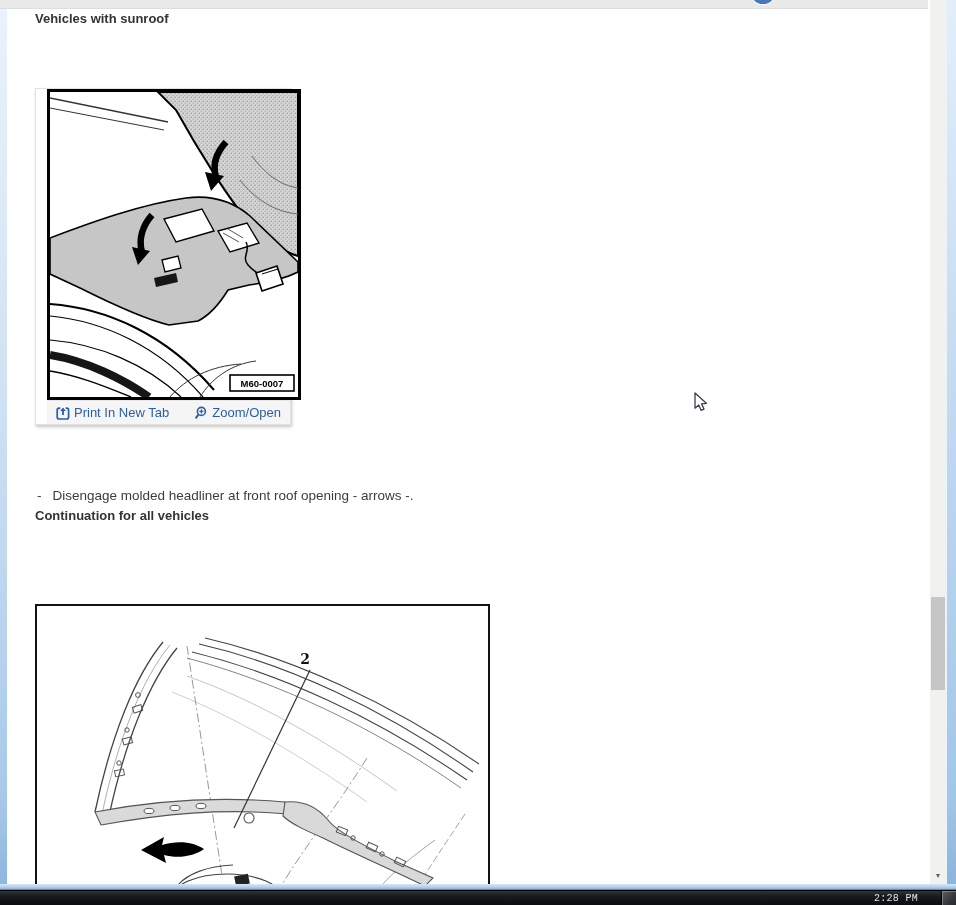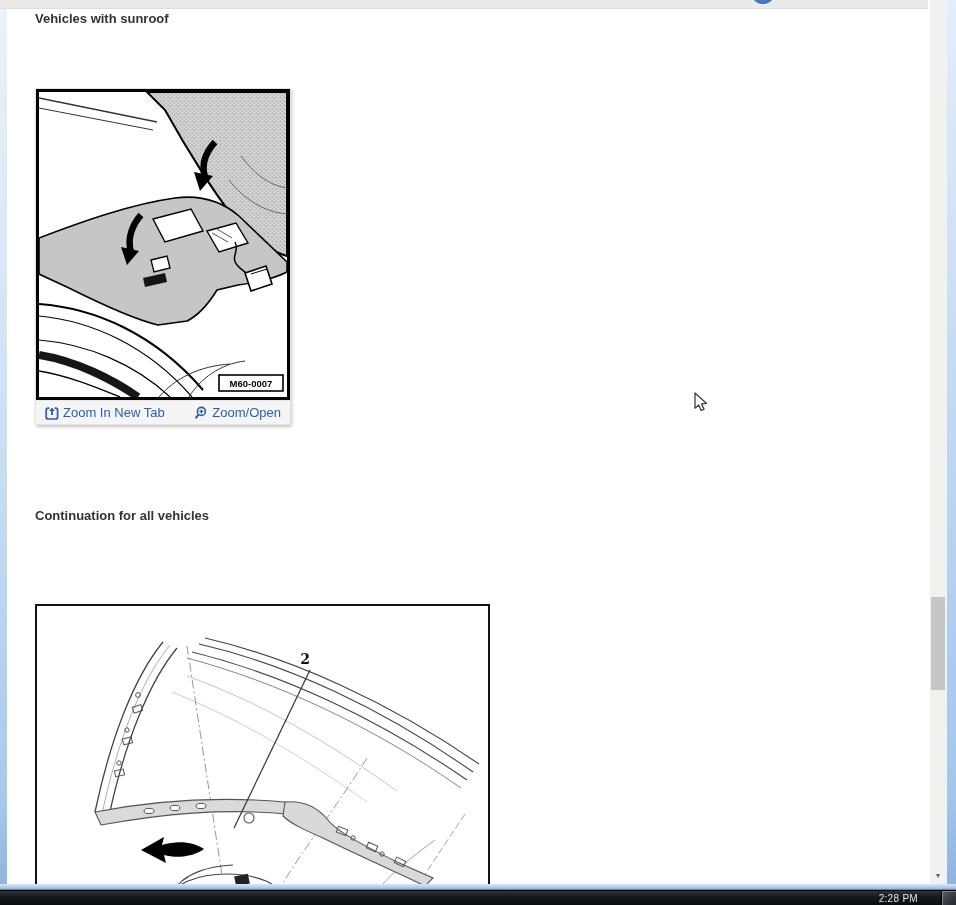--- a/index.html
+++ b/index.html
@@ -24,21 +24,21 @@
                       border-bottom:1px solid #5f7globalThis; border-bottom:1px solid #6b87a5; }
 
   
   .content { position:absolute; left:7px; top:10px; width:916px; height:874px; background:#fff; overflow:hidden; }
   .section-heading { position:absolute; left:28px; font-size:13px; font-weight:bold; color:#333; }
   .h-sunroof { top:1px; }
   .h-continuation { top:498px; }
 
   
   .figure-card { position:absolute; left:28px; top:78px; width:256px;
-                 border:1px solid #e2e2e2; box-shadow:1px 2px 3px rgba(0,0,0,0.22); background:#fff; }
+                 border:1px solid #e2e2e2; box-shadow:1px 2px 3px rgba(0,0,0,0.22); background:#fff;padding-left:11px; }
   .img-frame { width:254px; height:311px; border:3px solid #000; background:#fff; overflow:hidden; }
   .links-bar { height:24px; background:#f5f5f5; display:flex; align-items:center;
                justify-content:space-between; padding:0 9px; border-top:1px solid #e8e8e8; }
   .fig-link { display:flex; align-items:center; gap:4px; color:#2b5da8; font-size:13px;
               text-decoration:none; cursor:pointer; white-space:nowrap; }
   .fig-link svg { display:block; }
 
   
   .step-line { position:absolute; left:30px; top:478px; font-size:13.5px; color:#3c3c3c; }
   .step-line .bullet { display:inline-block; margin-right:11px; }
@@ -51,21 +51,21 @@
   .scrollbar { position:absolute; left:930px; top:0; width:16px; height:885px; background:#f1f1f0; z-index:3; }
   .scroll-thumb { position:absolute; left:1px; top:597px; width:14px; height:93px; background:#c6c6c6; }
   .scroll-down { position:absolute; bottom:5px; left:0; width:16px; text-align:center;
                  font-size:8px; line-height:8px; color:#606060; cursor:default; }
 
   
   .taskbar { position:absolute; left:0; top:890px; width:956px; height:15px; z-index:6;
              background:linear-gradient(180deg,#313archive 0%, #14171b 100%);
              background:linear-gradient(180deg,#2e343b 0%, #171a1e 40%, #0a0c0e 100%);
              border-top:1px solid #000; }
-  .task-clock { position:absolute; right:38px; top:2px; font-size:10px; color:#dde2e8; letter-spacing:0.3px; }
+  .task-clock { position:absolute; right:38px; top:2px; font-size:10px; color:#dde2e8; letter-spacing:0.3px;font-family:Liberation Mono, monospace; }
   .show-desktop { position:absolute; right:0; top:0; width:15px; height:15px;
                   background:linear-gradient(135deg,#5a5f66 0%, #34383d 60%, #24272b 100%);
                   border-left:1px solid #000; box-shadow:inset 1px 1px 0 rgba(255,255,255,0.28); cursor:pointer; }
 
   
   .cursor { position:absolute; left:694px; top:392px; z-index:99; pointer-events:none; }
 </style>
 </head>
 <body>
 
@@ -132,33 +132,36 @@
       </svg>
     </div>
     <div class="links-bar">
       <a class="fig-link">
         <svg width="14" height="14" viewBox="0 0 14 14">
           <rect x="1.2" y="2.2" width="11.4" height="10.8" rx="2" fill="none" stroke="#2b5da8" stroke-width="1.7"></rect>
           <rect x="4.4" y="0.6" width="5.2" height="3.4" fill="#ffffff"></rect>
           <polygon points="7,1.4 4.1,5 9.9,5" fill="#2b5da8"></polygon>
           <rect x="6.1" y="4.4" width="1.8" height="4.6" fill="#2b5da8"></rect>
         </svg>
-        <span>Zoom In New Tab</span>
+        <span>Print In New Tab</span>
       </a>
       <a class="fig-link">
         <svg width="14" height="14" viewBox="0 0 14 14">
           <circle cx="7.4" cy="5.4" r="4" fill="none" stroke="#2b5da8" stroke-width="1.6"></circle>
           <path d="M5.4,5.4 H9.4 M7.4,3.4 V7.4" stroke="#2b5da8" stroke-width="1.3" fill="none"></path>
           <path d="M4.4,8.6 L1.6,12.4" stroke="#2b5da8" stroke-width="2" fill="none"></path>
         </svg>
         <span>Zoom/Open</span>
       </a>
     </div>
   </div>
 
+  <div class="step-line">
+    <span class="bullet">-</span><span>Disengage molded headliner at front roof opening - arrows -.</span>
+  </div>
 
   <div class="section-heading h-continuation">Continuation for all vehicles</div>
 
   <div class="figure2">
     <svg width="451" height="278" viewBox="0 0 451 278">
 
       <path d="M126,36 C98,70 74,130 58,206" fill="none" stroke="#444" stroke-width="1.3"></path>
       <path d="M140,42 C112,76 88,136 72,210" fill="none" stroke="#444" stroke-width="1.3"></path>
       <path d="M133,39 C105,73 81,133 65,208" fill="none" stroke="#9a9a9a" stroke-width="0.8"></path>
       <rect x="96" y="100" width="9" height="6" fill="none" stroke="#555" stroke-width="1" transform="rotate(-18 100 103)"></rect>

